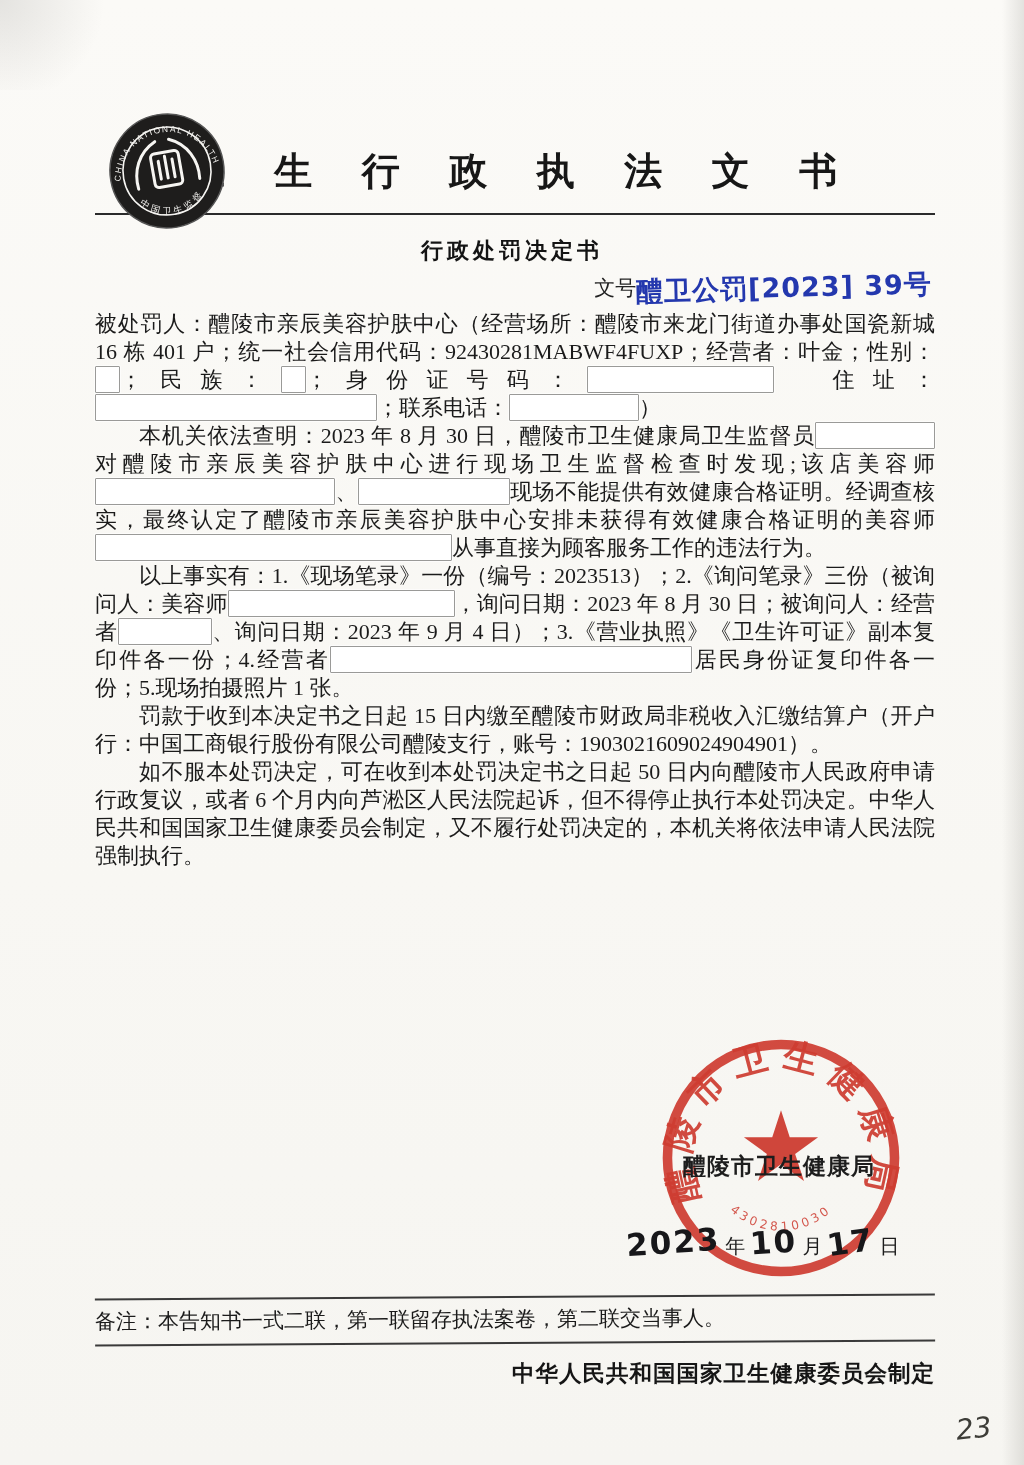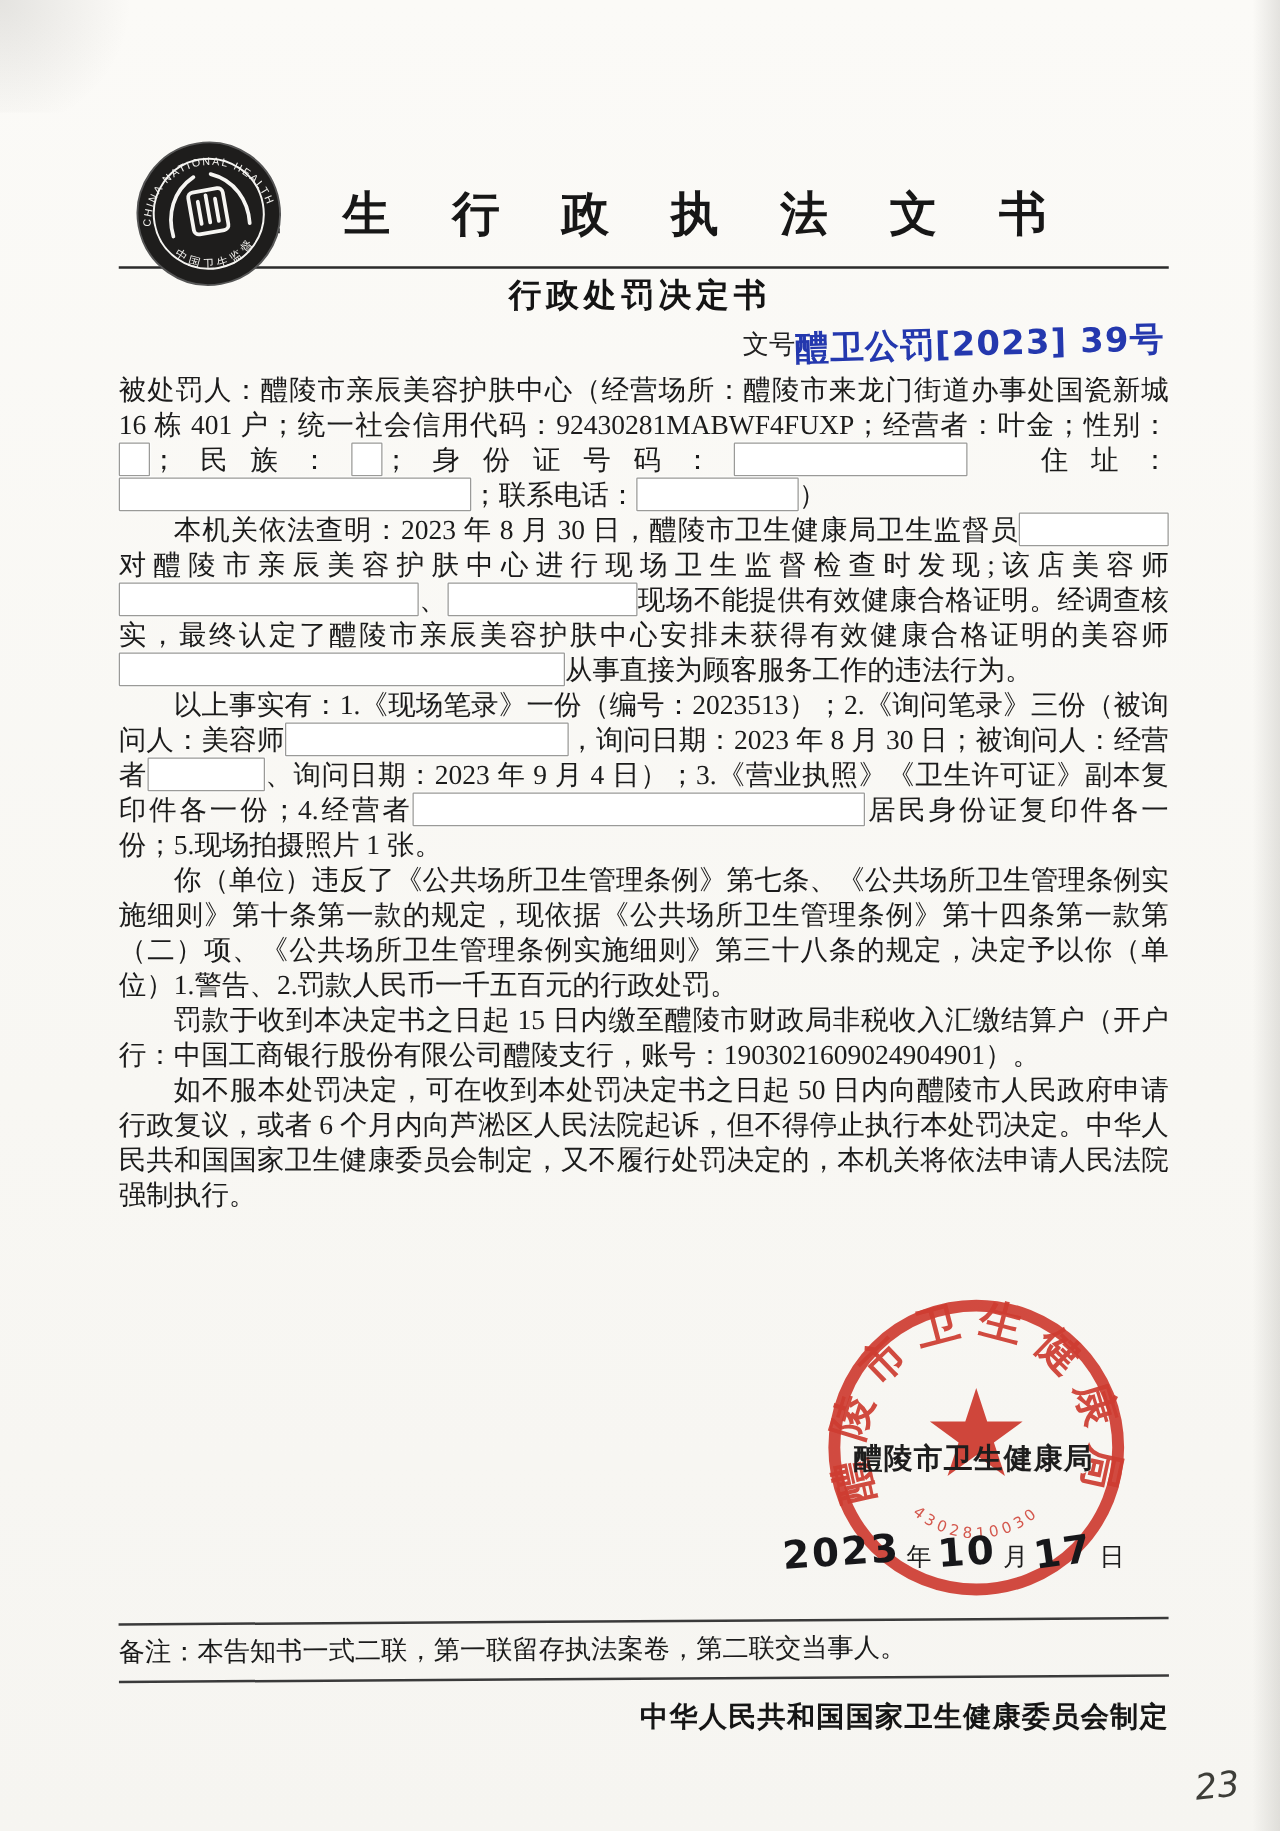--- a/index.html
+++ b/index.html
@@ -28,22 +28,22 @@
 
   
   .logo{position:absolute;left:106px;top:110px;width:122px;height:122px;transform:rotate(-10deg);}
   .letterhead{
     padding-top:146px;text-align:center;
     font-size:38px;font-weight:600;letter-spacing:20px;color:#171717;
     text-indent:20px;white-space:nowrap;
   }
   .head-rule{margin:16px 89px 0 95px;border:0;border-top:2.5px solid #2b2b2b;}
   .doc-title{
-    margin-top:4px;text-align:center;
-    font-size:26px;font-weight:700;letter-spacing:4px;color:#141414;
+    margin-top:21px;text-align:center;
+    font-size:22px;font-weight:700;letter-spacing:4px;color:#141414;
   }
   .doc-no{
     margin:0 92px 0 0;text-align:right;height:40px;line-height:40px;
     font-size:21px;color:#222;white-space:nowrap;
   }
   .doc-no .hand-blue{
     display:inline-block;
     font-family:"DejaVu Sans",sans-serif;
     font-size:27px;font-weight:700;color:#2438ae;
     transform:rotate(-1.5deg) translateY(2px);letter-spacing:1px;
@@ -146,23 +146,20 @@
     </p>
 
     <p class="ind">
       <span>本机关依法查明：</span><span class="u">2023 年 8 月 30 日，醴陵市卫生健康局卫生监督员</span><span class="redact" style="width:118px"></span><span class="u">对醴陵市亲辰美容护肤中心进行现场卫生监督检查时发现;该店美容师</span><span class="redact" style="width:238px"></span><span class="u">、</span><span class="redact" style="width:150px"></span><span class="u">现场不能提供有效健康合格证明。经调查核实，最终认定了醴陵市亲辰美容护肤中心安排未获得有效健康合格证明的美容师</span><span class="redact" style="width:355px"></span><span class="u">从事直接为顾客服务工作的违法行为。</span>
     </p>
 
     <p class="ind">
       <span>以上事实有：</span><span class="u">1.《现场笔录》一份（编号：2023513）；2.《询问笔录》三份（被询问人：美容师</span><span class="redact" style="width:225px"></span><span class="u">，询问日期：2023 年 8 月 30 日；被询问人：经营者</span><span class="redact" style="width:92px"></span><span class="u">、询问日期：2023 年 9 月 4 日）；3.《营业执照》《卫生许可证》副本复印件各一份；4.经营者</span><span class="redact" style="width:360px"></span><span class="u">居民身份证复印件各一份；5.现场拍摄照片 1 张。</span>
     </p>
 
-    <p class="ind">
-      <span>你（单位）违反了</span><span class="u">《公共场所卫生管理条例》第七条、《公共场所卫生管理条例实施细则》第十条第一款</span><span>的规定，现依据</span><span class="u">《公共场所卫生管理条例》第十四条第一款第（二）项、《公共场所卫生管理条例实施细则》第三十八条</span><span>的规定，决定予以你（单位）</span><span class="u">1.警告、2.罚款人民币一千五百元的行政处罚。</span>
-    </p>
 
     <p class="ind">
       <span>罚款于收到本决定书之日起 15 日内缴至</span><span class="u">醴陵市财政局非税收入汇缴结算户（开户行：中国工商银行股份有限公司醴陵支行，账号：1903021609024904901）</span><span>。</span>
     </p>
 
 
     <p class="ind">
       <span>如不服本处罚决定，可在收到本处罚决定书之日起 50 日内向</span><span class="u">醴陵市</span><span>人民政府申请行政复议，或者 6 个月内向</span><span class="u">芦淞区</span><span>人民法院起诉，但不得停止执行本处罚决定。中华人民共和国国家卫生健康委员会制定，又不履行处罚决定的，本机关将依法申请人民法院强制执行。</span>
     </p>
   </div>

